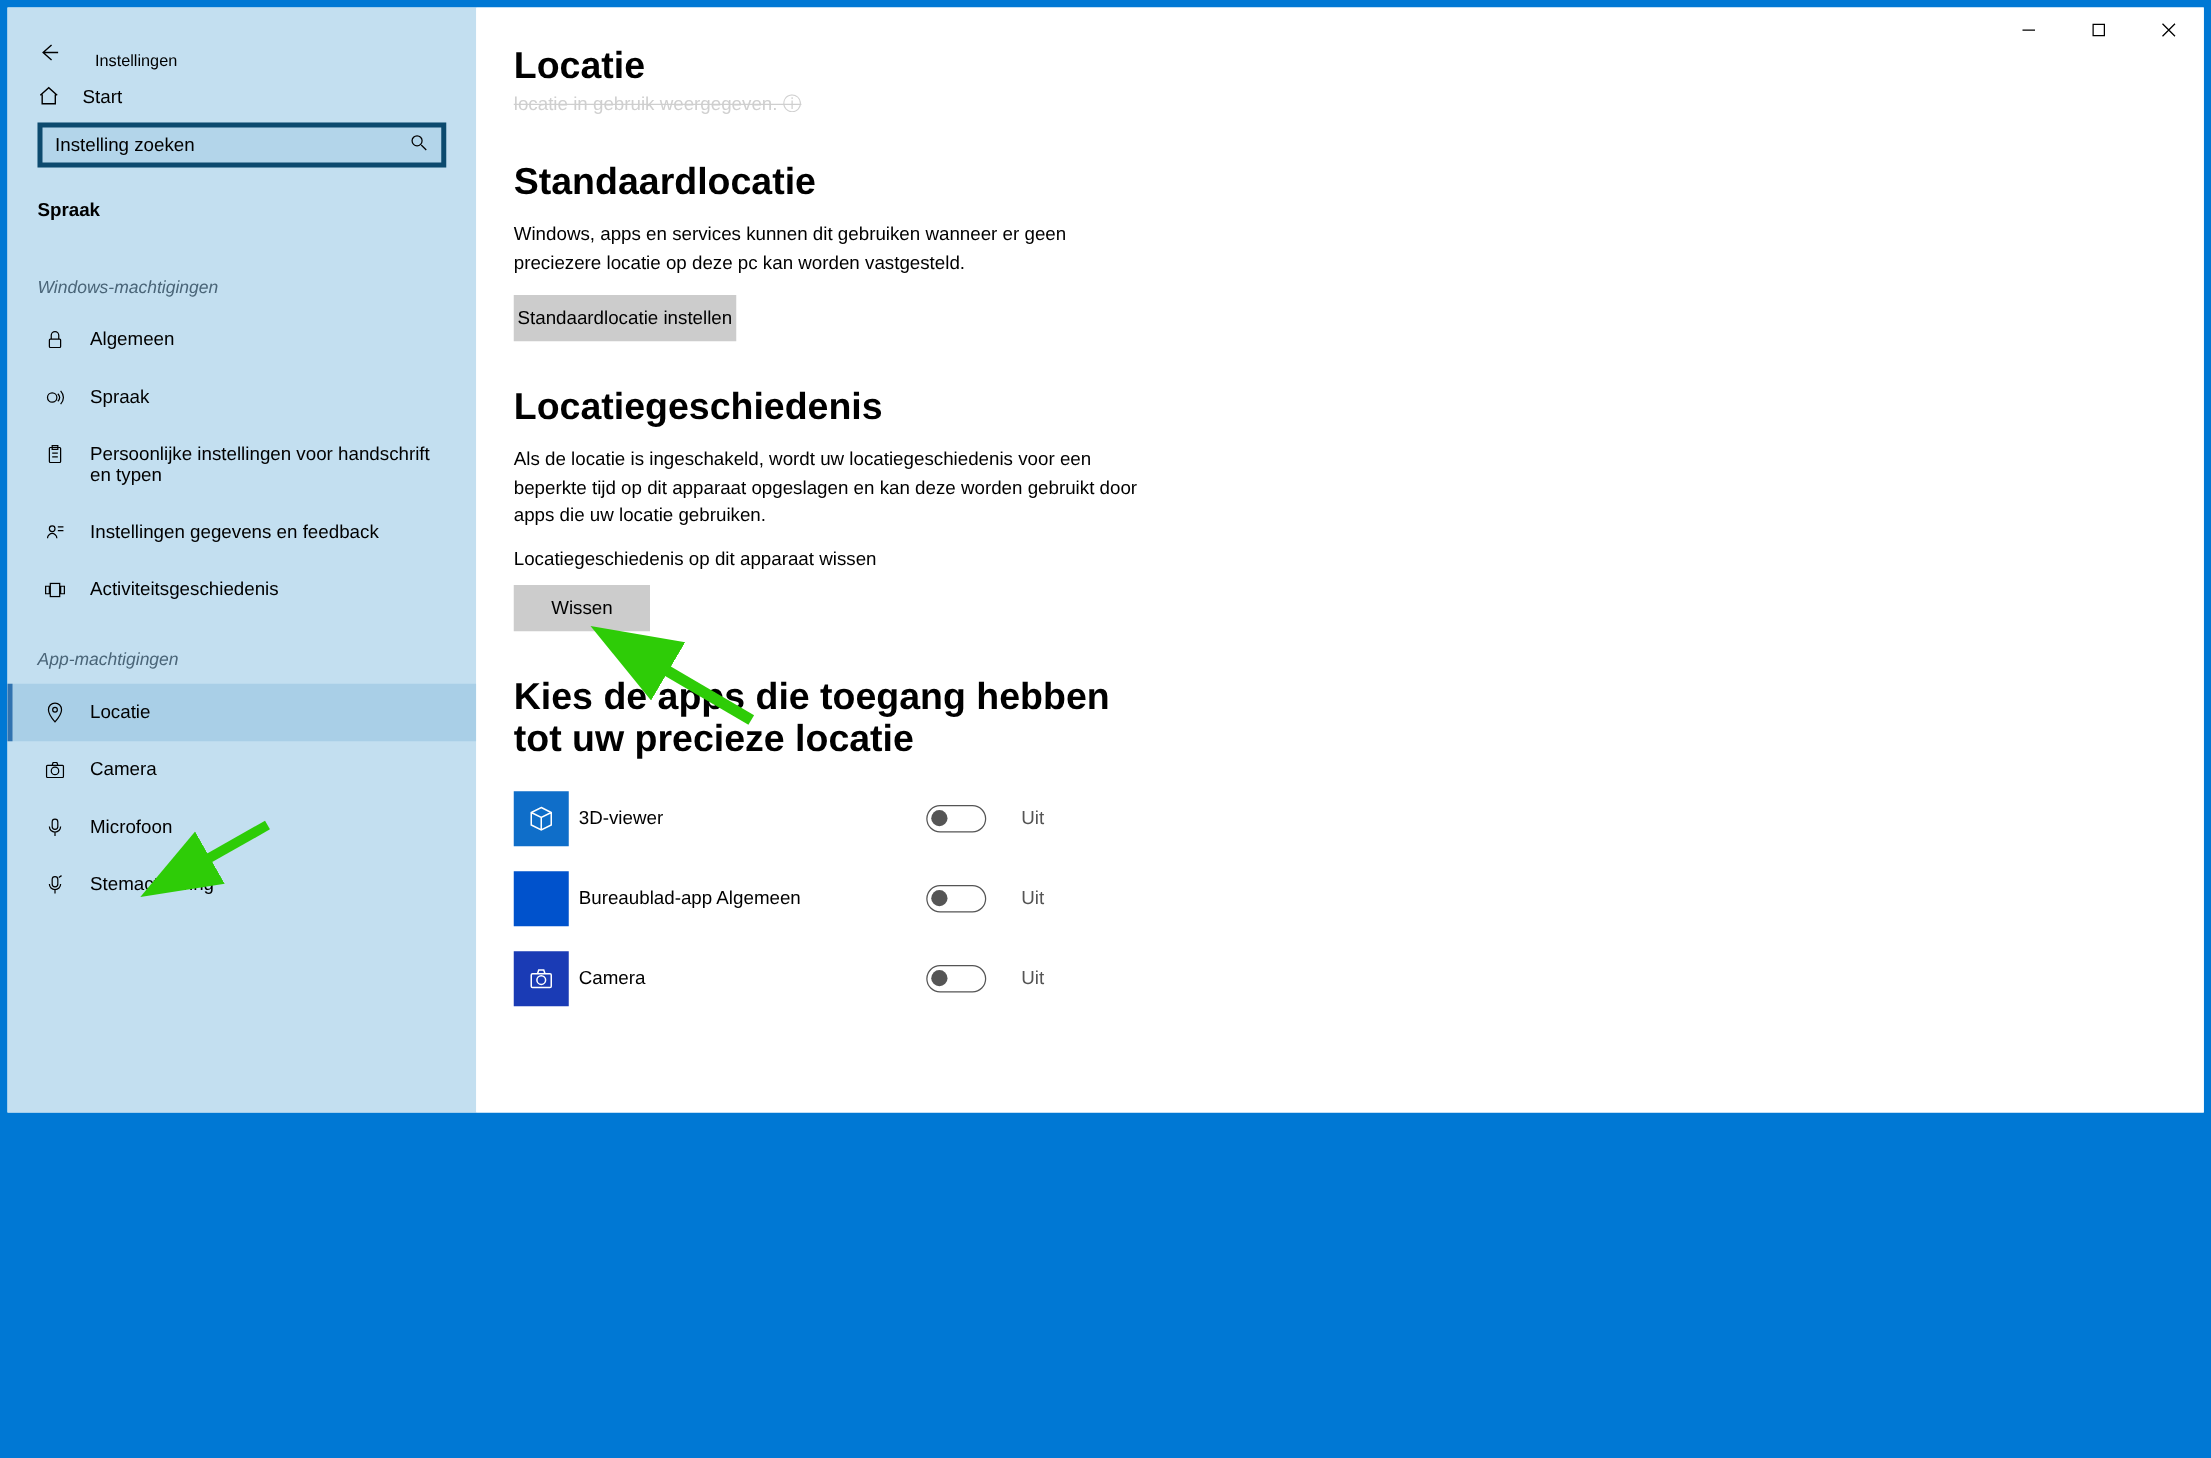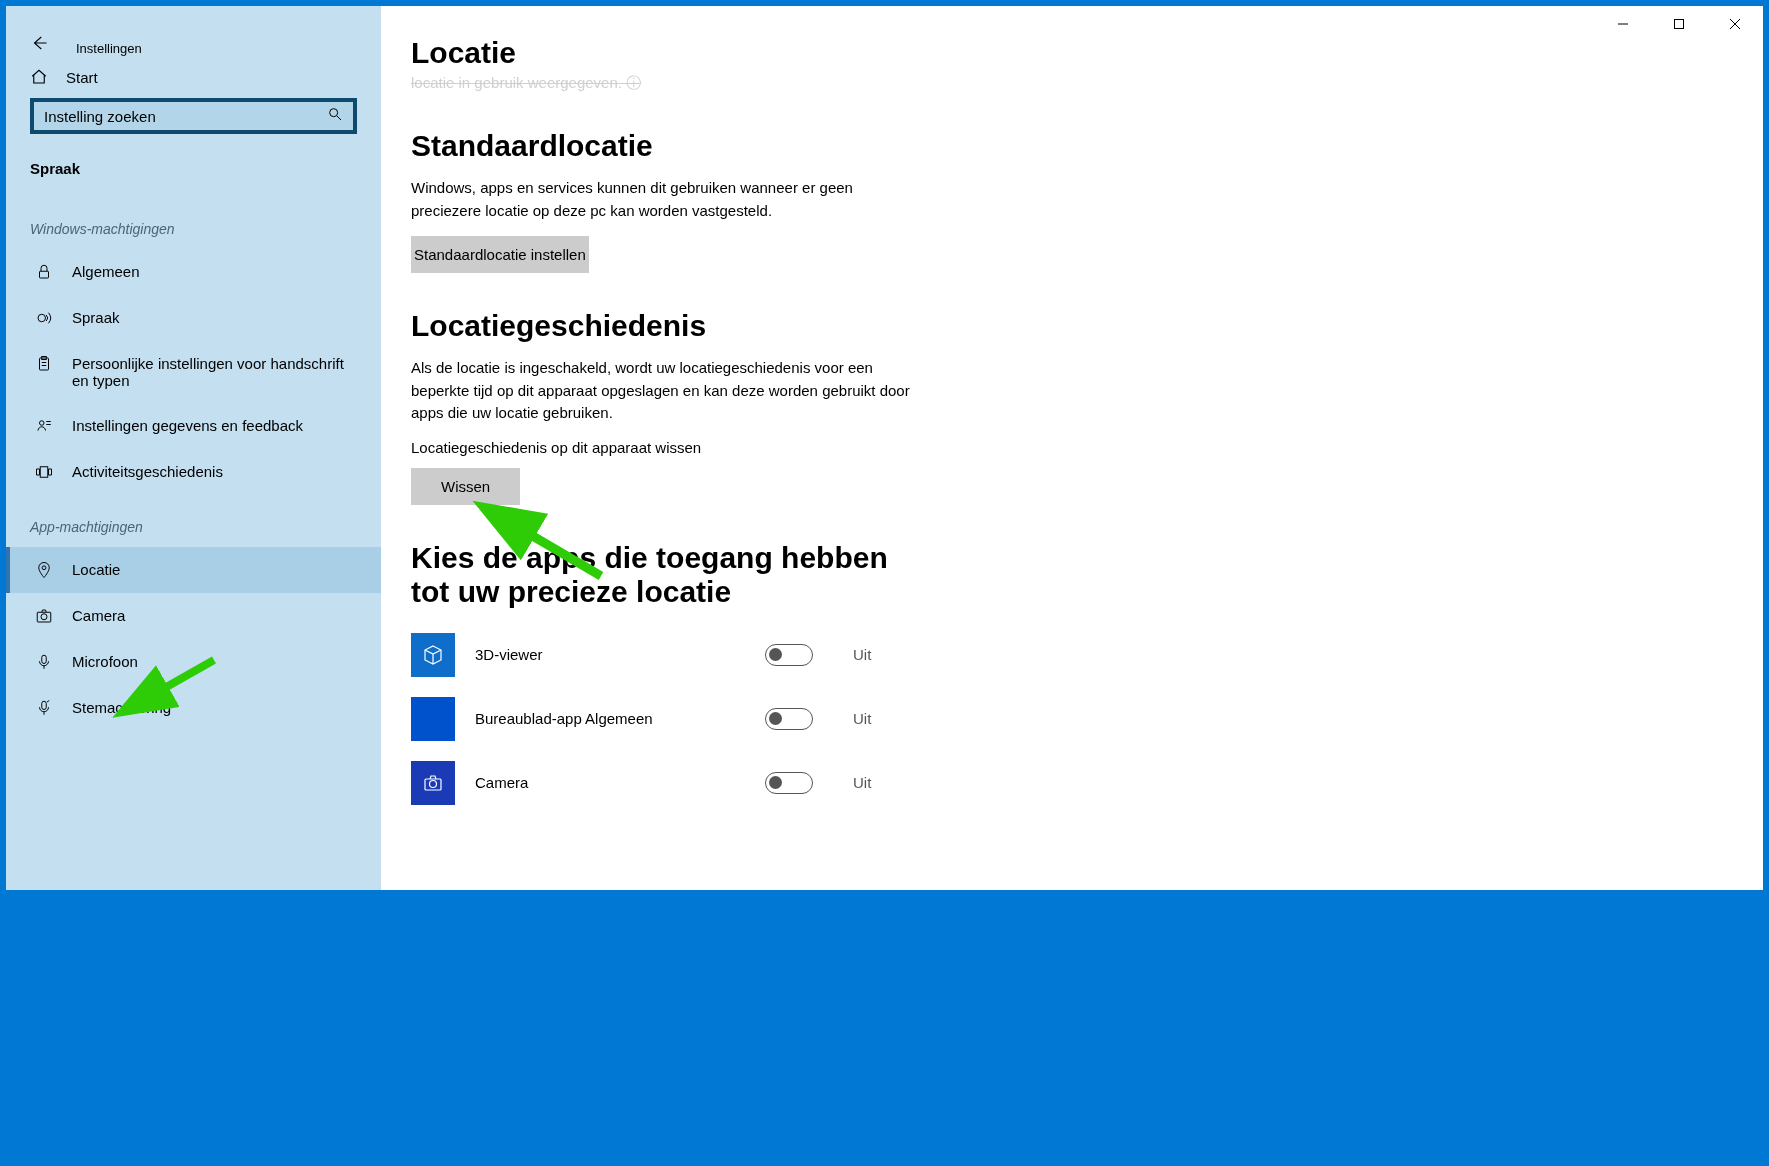--- a/index.html
+++ b/index.html
@@ -47,21 +47,21 @@
   .content {
     flex: 1; background: #fff; padding: 30px 30px 0 30px; overflow: hidden; position: relative;
   }
   .page-title { font-size: 30px; font-weight: 600; margin-bottom: 4px; }
   h2 { font-size: 30px; font-weight: 600; margin-bottom: 14px; margin-top: 36px; }
   .desc { font-size: 15px; max-width: 510px; line-height: 1.5; margin-bottom: 14px; }
   .sublabel { font-size: 15px; margin-bottom: 12px; margin-top: 14px; }
   .btn {
     background: #cccccc; border: none; padding: 10px 3px; font-size: 15px; cursor: pointer;
   }
-  .app-row { display: flex; align-items: center; gap: 20px; padding: 10px 0; }
+  .app-row { display: flex; align-items: center; gap: 8px; padding: 10px 0; }
   .app-icon { width: 44px; height: 44px; background: #0066cc; display:flex; align-items:center; justify-content:center; }
   .app-icon.viewer { background:#0f6ec9; }
   .app-icon.web { background:#0052cc; }
   .app-icon.cam { background:#1a3bb5; }
   .app-name { width: 270px; font-size: 15px; }
   .toggle {
     width: 48px; height: 22px; border: 1.5px solid #555; border-radius: 11px; position: relative;
     cursor: pointer;
   }
   .toggle::after {

